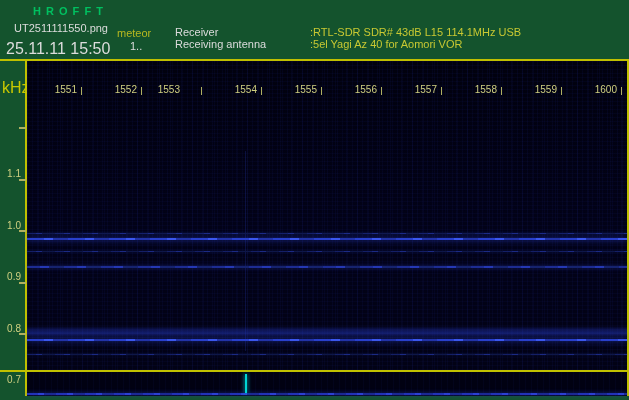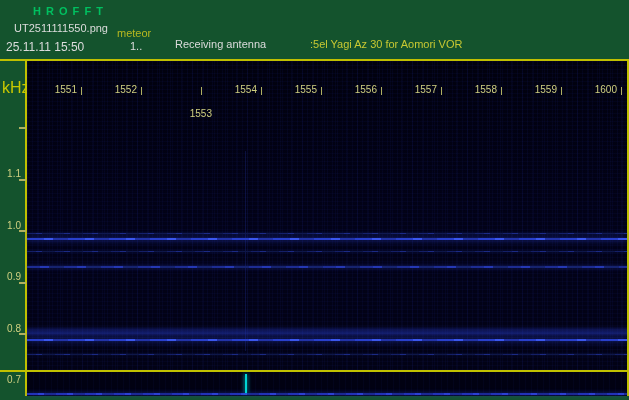--- a/index.html
+++ b/index.html
@@ -8,21 +8,21 @@
     position:relative; width:629px; height:400px; background:#14532d;
     font-family:Liberation Sans, sans-serif; overflow:hidden;
   }
   .abs{ position:absolute; }
   .layer{ left:0; top:0; width:629px; height:400px; pointer-events:none; }
 
   
   #title{ left:33px; top:5px; color:#00c060; font-size:11px; font-weight:bold; letter-spacing:1px; white-space:pre; }
   #filename{ left:6px; top:22px; color:#dcdcdc; font-size:11px; white-space:pre;margin-left:8px; }
   #mode{ left:117px; top:27px; color:#b8b820; font-size:11px; }
-  #datetime{ left:6px; top:40px; color:#dcdcdc; font-size:12px; white-space:pre; }
+  #datetime{ left:6px; top:40px; color:#dcdcdc; font-size:16px; white-space:pre; }
   #counter{ left:130px; top:40px; color:#dcdcdc; font-size:11px; }
 
   #info-block{ left:175px; top:0; width:454px; height:58px; }
   .info-row{ position:absolute; left:0; font-size:11px; line-height:12px; white-space:pre; }
   .info-label{ display:inline-block; width:135px; color:#dcdcdc; }
   .info-value{ color:#c8c832; }
 
   
   .yline{ background:#c0c000; }
   #hline-top{ left:0; top:59px; width:629px; height:2px; }
@@ -79,21 +79,22 @@
 <body>
 
 <div id="screen">
 
   <div class="abs" id="title">H R O F F T</div>
   <div class="abs" id="filename">UT2511111550.png</div>
   <div class="abs" id="mode">meteor</div>
   <div class="abs" id="datetime">25.11.11 15:50</div>
   <div class="abs" id="counter">1..</div>
   <div class="abs" id="info-block">
-      <div class="info-row" style="top: 38px;"><span class="info-label">Receiving antenna</span><span class="info-value">:5el Yagi Az 30 for Aomori VOR</span></div>
+      <div class="info-row" style="top: 26px;"><span class="info-label">Receiver</span><span class="info-value">:RTL-SDR SDR# 43dB L15 114.1MHz USB</span></div>
+      <div class="info-row" style="top: 38px;"><span class="info-label">Receiving antenna</span><span class="info-value">:5el Yagi Az 40 for Aomori VOR</span></div>
     </div>
 
   <div class="abs yline" id="hline-top"></div>
   <div class="abs yline" id="vline-left"></div>
   <div class="abs yline" id="vline-right"></div>
 
   <div class="abs" id="khz-label">kHz</div>
 
   <div class="abs" id="plot">
     <div id="echo-streak" style="left: 218px;"></div>
@@ -104,21 +105,21 @@
       <div class="cl cl-band" style="top: 265px;"></div>
       <div class="cl cl-strong" style="top: 278px;"></div>
       <div class="cl cl-faint" style="top: 293px;"></div>
     </div>
 
   <div class="abs layer" id="time-axis">
       <span class="tlabel" style="left: 37px;">1551</span>
       <i class="tmark" style="left: 81px;"></i>
       <span class="tlabel" style="left: 97px;">1552</span>
       <i class="tmark" style="left: 141px;"></i>
-      <span class="tlabel" style="left: 172px; margin-top: 24px;">1553</span>
+      <span class="tlabel" style="left: 140px;">1553</span>
       <i class="tmark" style="left: 201px;"></i>
       <span class="tlabel" style="left: 217px;">1554</span>
       <i class="tmark" style="left: 261px;"></i>
       <span class="tlabel" style="left: 277px;">1555</span>
       <i class="tmark" style="left: 321px;"></i>
       <span class="tlabel" style="left: 337px;">1556</span>
       <i class="tmark" style="left: 381px;"></i>
       <span class="tlabel" style="left: 397px;">1557</span>
       <i class="tmark" style="left: 441px;"></i>
       <span class="tlabel" style="left: 457px;">1558</span>

